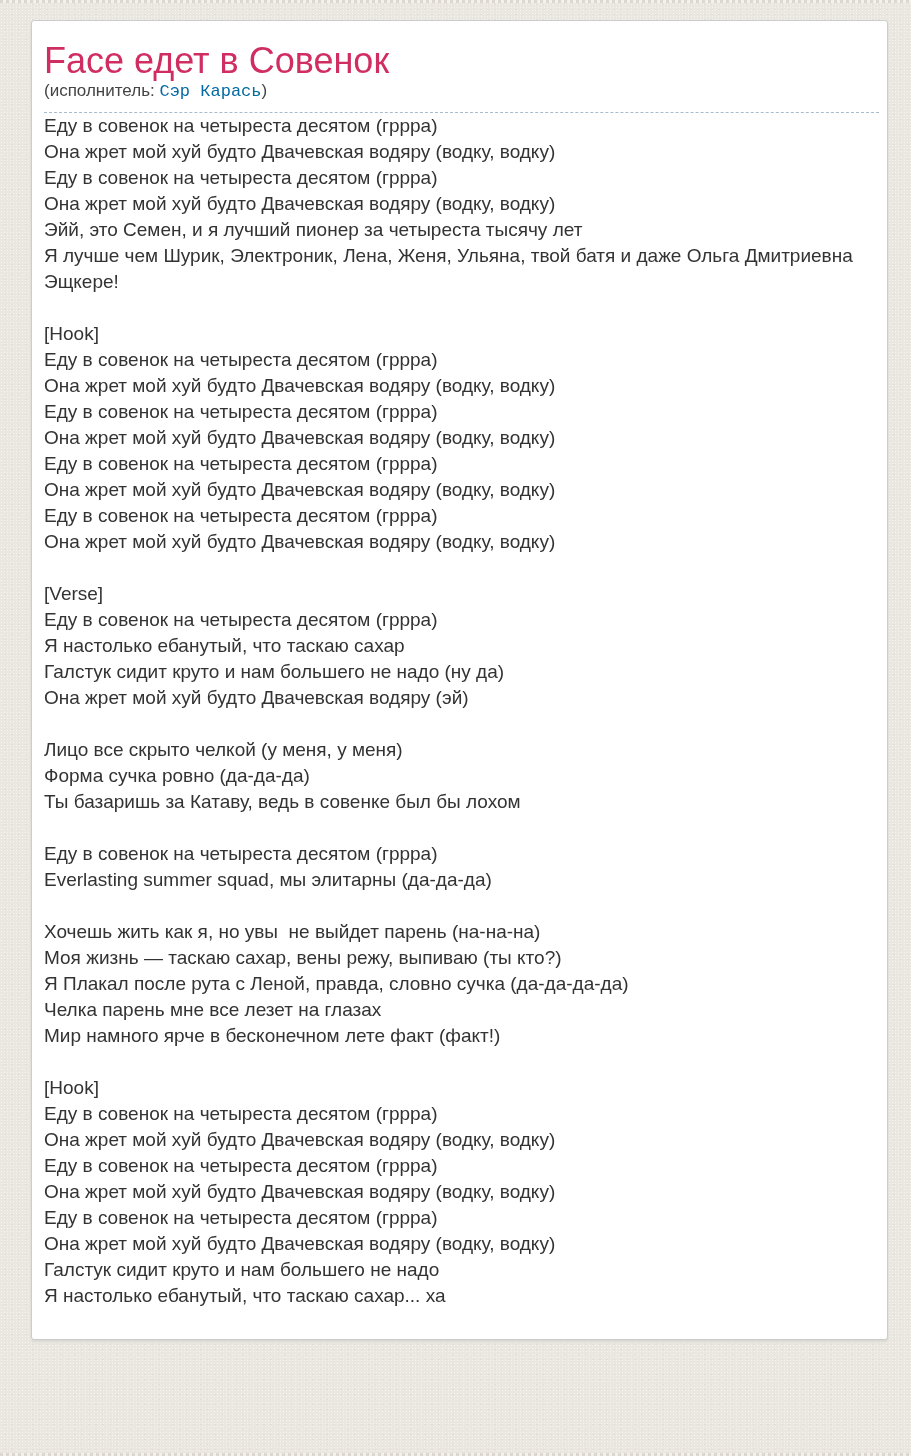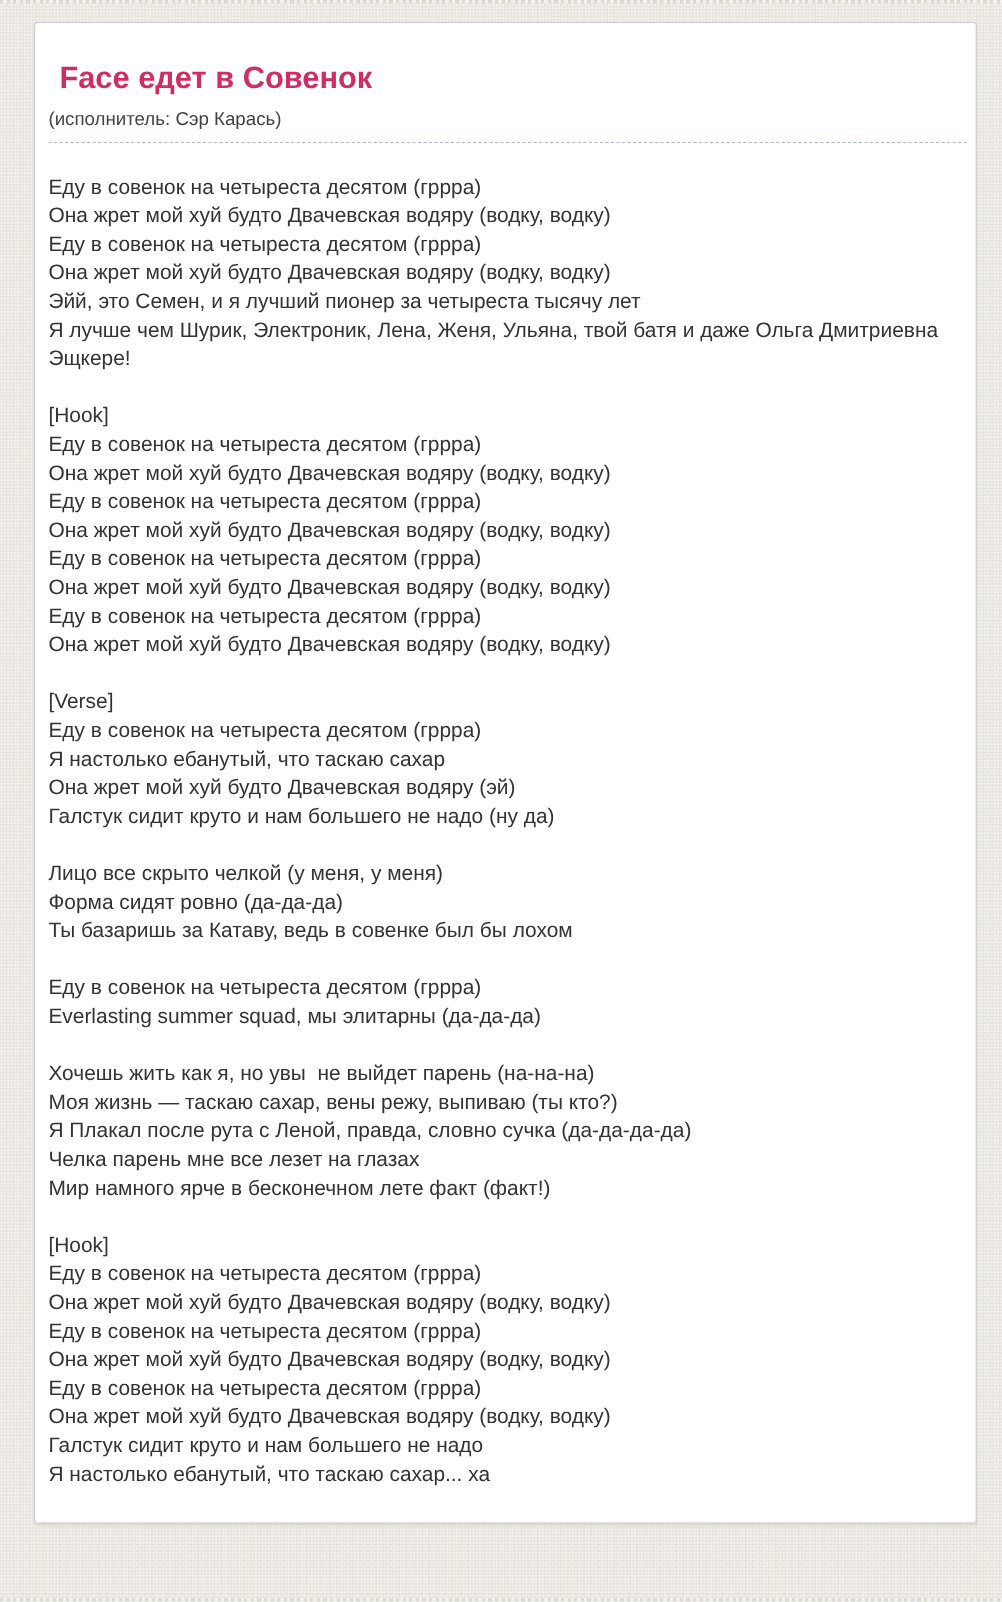--- a/index.html
+++ b/index.html
@@ -37,63 +37,63 @@
     width: 857px;
     background: #ffffff;
     border: 1px solid #cccccc;
     border-radius: 3px;
     box-shadow: 0 2px 3px rgba(0,0,0,0.07);
     padding: 23px 8px 30px 12px;
     overflow: visible;
   }
 
   .song-title {
-    margin: 10px;
-    font-size: 28px;
+    margin: 0;
+    font-size: 36px;
     line-height: 34px;
-    font-weight: 700;
+    font-weight: 400;
     color: #d02d62;
     white-space: pre;
   }
   .artist-line {
     margin-top: 2px;
     font-size: 17px;
     line-height: 22px;
     color: #444444;
     padding-bottom: 9px;
     border-bottom: 1px dashed #a9bccb;
     white-space: pre;
   }
   .artist-link {
     color: #3aa3a3;
     text-decoration: none;
     cursor: pointer;
   }
 
   .lyrics {
-    margin-top: 28px;
+    margin-top: 0;
     font-size: 19px;
     line-height: 26px;
     color: #333333;
   }
   .stanza { margin-bottom: 26px; }
   .stanza:last-child { margin-bottom: 0; }
   .line {
     white-space: pre;   
   }
 </style>
 </head>
 <body style="background-color: rgb(234, 231, 225);">
 
 <div class="page-edge top"></div>
 
 <div class="card" style="background: rgb(255, 255, 255);">
   <h1 class="song-title" style="color: rgb(208, 45, 98);">Face едет в Совенок</h1>
 
-  <div class="artist-line"><span>(исполнитель: </span><a class="artist-link" style="color: #404040;">Сэр Карась</a><span>)</span></div>
+  <div class="artist-line"><span>(исполнитель: </span><a class="artist-link" style="color: #0369a1; font-family: Liberation Mono, monospace;">Сэр Карась</a><span>)</span></div>
 
   <div class="lyrics" style="color: rgb(51, 51, 51);">
       <div class="stanza">
         <div class="line">Еду в совенок на четыреста десятом (гррра)</div>
         <div class="line">Она жрет мой хуй будто Двачевская водяру (водку, водку)</div>
         <div class="line">Еду в совенок на четыреста десятом (гррра)</div>
         <div class="line">Она жрет мой хуй будто Двачевская водяру (водку, водку)</div>
         <div class="line">Эйй, это Семен, и я лучший пионер за четыреста тысячу лет</div>
         <div class="line">Я лучше чем Шурик, Электроник, Лена, Женя, Ульяна, твой батя и даже Ольга Дмитриевна</div>
         <div class="line">Эщкере!</div>
@@ -106,28 +106,28 @@
         <div class="line">Она жрет мой хуй будто Двачевская водяру (водку, водку)</div>
         <div class="line">Еду в совенок на четыреста десятом (гррра)</div>
         <div class="line">Она жрет мой хуй будто Двачевская водяру (водку, водку)</div>
         <div class="line">Еду в совенок на четыреста десятом (гррра)</div>
         <div class="line">Она жрет мой хуй будто Двачевская водяру (водку, водку)</div>
       </div>
       <div class="stanza">
         <div class="line">[Verse]</div>
         <div class="line">Еду в совенок на четыреста десятом (гррра)</div>
         <div class="line">Я настолько ебанутый, что таскаю сахар</div>
+        <div class="line">Галстук сидит круто и нам большего не надо (ну да)</div>
         <div class="line">Она жрет мой хуй будто Двачевская водяру (эй)</div>
-        <div class="line">Галстук сидит круто и нам большего не надо (ну да)</div>
       </div>
       <div class="stanza">
       </div>
       <div class="stanza">
         <div class="line">Лицо все скрыто челкой (у меня, у меня)</div>
-        <div class="line">Форма сидят ровно (да-да-да)</div>
+        <div class="line">Форма сучка ровно (да-да-да)</div>
         <div class="line">Ты базаришь за Катаву, ведь в совенке был бы лохом</div>
       </div>
       <div class="stanza">
         <div class="line">Еду в совенок на четыреста десятом (гррра)</div>
         <div class="line">Everlasting summer squad, мы элитарны (да-да-да)</div>
       </div>
       <div class="stanza">
         <div class="line">Хочешь жить как я, но увы  не выйдет парень (на-на-на)</div>
         <div class="line">Моя жизнь — таскаю сахар, вены режу, выпиваю (ты кто?)</div>
         <div class="line">Я Плакал после рута с Леной, правда, словно сучка (да-да-да-да)</div>

